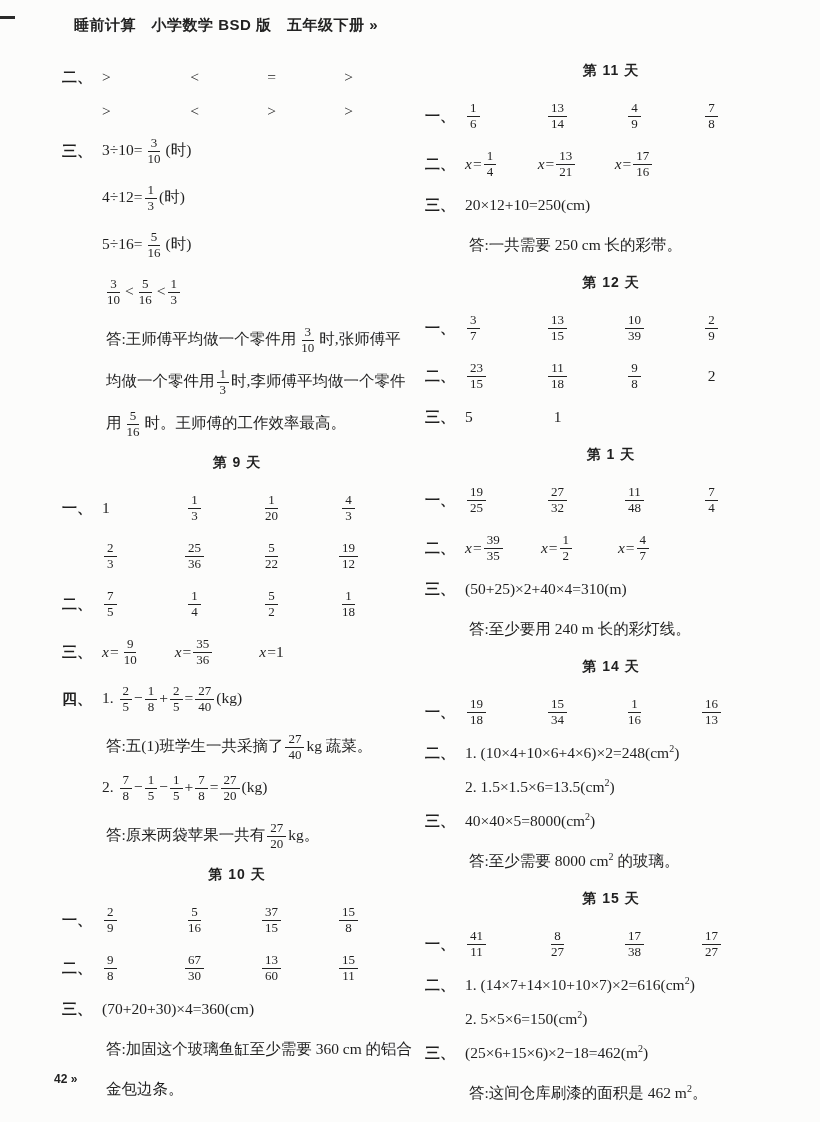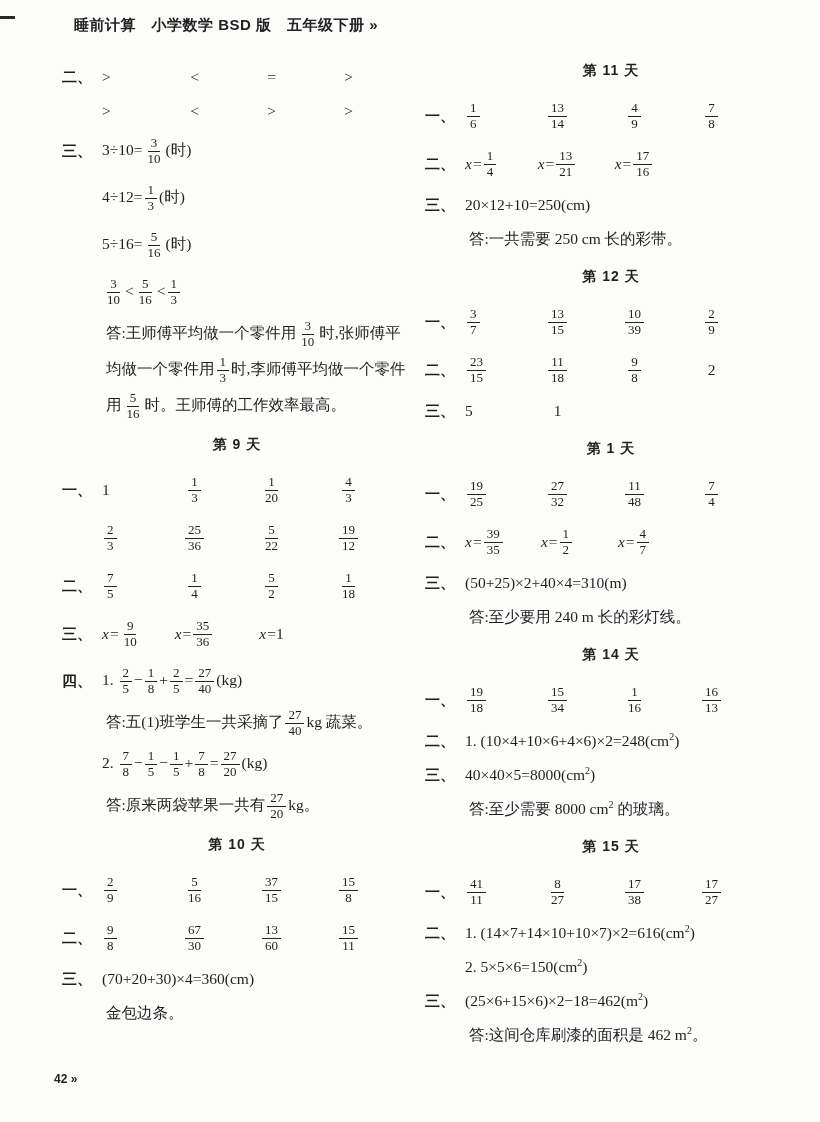--- a/index.html
+++ b/index.html
@@ -17,21 +17,21 @@
   .line{display:flex;align-items:center;white-space:nowrap;font-size:15.5px;}
   .line.h{justify-content:center;font-family:"Liberation Sans","DejaVu Sans",sans-serif;
           font-weight:bold;font-size:14px;height:42px;letter-spacing:1px;}
   .row.tall{height:48px}.row.plain{height:34px}
   .flow.tall{height:47px}.flow.plain{height:34px}
   .ans.tall{height:36px}.ans.plain{height:34px}
   .row-label,.flow-label{flex:none;width:40px;font-weight:600;font-size:15px;}
   .cells{display:flex;flex:1;align-items:center;}
   .cell{flex:none;width:77px;display:flex;justify-content:center;align-items:center;}
   .cell:first-child{width:54px;justify-content:flex-start;}
-  .ans{padding-left:44px;}
+  .ans{padding-left:44px;margin-top:6px;}
   .frac{display:inline-flex;flex-direction:column;align-items:center;vertical-align:middle;
         margin:0 2px;font-size:13px;line-height:1.15;}
   .frac .num{padding:0 3px;border-bottom:1.3px solid #222;}
   .frac .den{padding:0 3px;}
   .var{font-style:italic;padding-right:1px;}
   sup{font-size:10px;line-height:0;}
 </style>
 </head>
 <body>
 
@@ -313,20 +313,23 @@
               <span class="den">11</span>
             </span>
           </div>
         </div>
       </div>
       <div class="line flow plain">
         <span class="flow-label">三、</span>
         <span class="flow-content">(70+20+30)×4=360(cm)</span>
       </div>
       <div class="line ans plain">
+        <span class="ans-content">答:加固这个玻璃鱼缸至少需要 360 cm 的铝合</span>
+      </div>
+      <div class="line ans plain">
         <span class="ans-content">金包边条。</span>
       </div>
     </div>
   <div id="col-right" class="column">
       <div class="line h">第 11 天</div>
       <div class="line row tall">
         <span class="row-label">一、</span>
         <div class="cells">
           <div class="cell">
             <span class="frac">
@@ -523,20 +526,24 @@
             <span class="frac">
               <span class="num">16</span>
               <span class="den">13</span>
             </span>
           </div>
         </div>
       </div>
       <div class="line flow plain">
         <span class="flow-label">二、</span>
         <span class="flow-content">1. (10×4+10×6+4×6)×2=248(cm<sup>2</sup>)</span>
+      </div>
+      <div class="line flow plain">
+        <span class="flow-label"></span>
+        <span class="flow-content">2. 1.5×1.5×6=13.5(cm<sup>2</sup>)</span>
       </div>
       <div class="line flow plain">
         <span class="flow-label">三、</span>
         <span class="flow-content">40×40×5=8000(cm<sup>2</sup>)</span>
       </div>
       <div class="line ans plain">
         <span class="ans-content">答:至少需要 8000 cm<sup>2</sup> 的玻璃。</span>
       </div>
       <div class="line h">第 15 天</div>
       <div class="line row tall">

